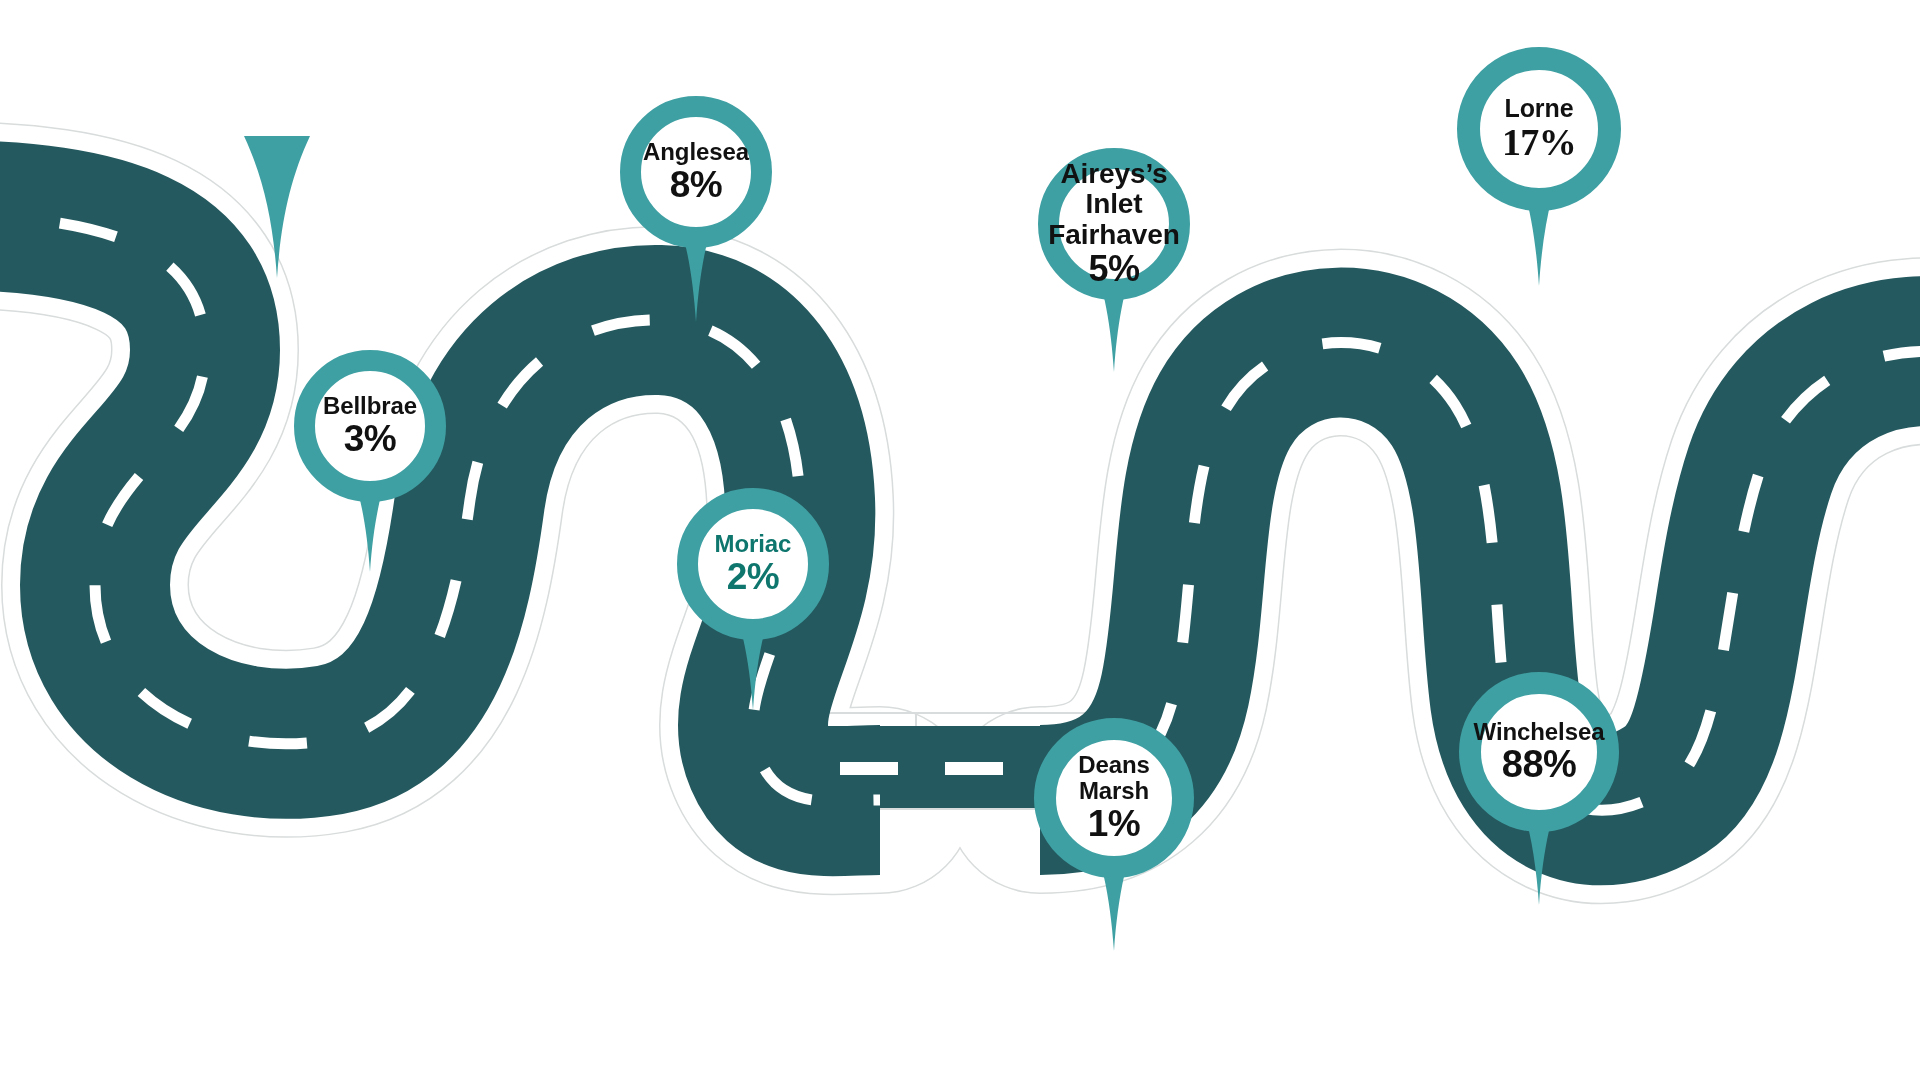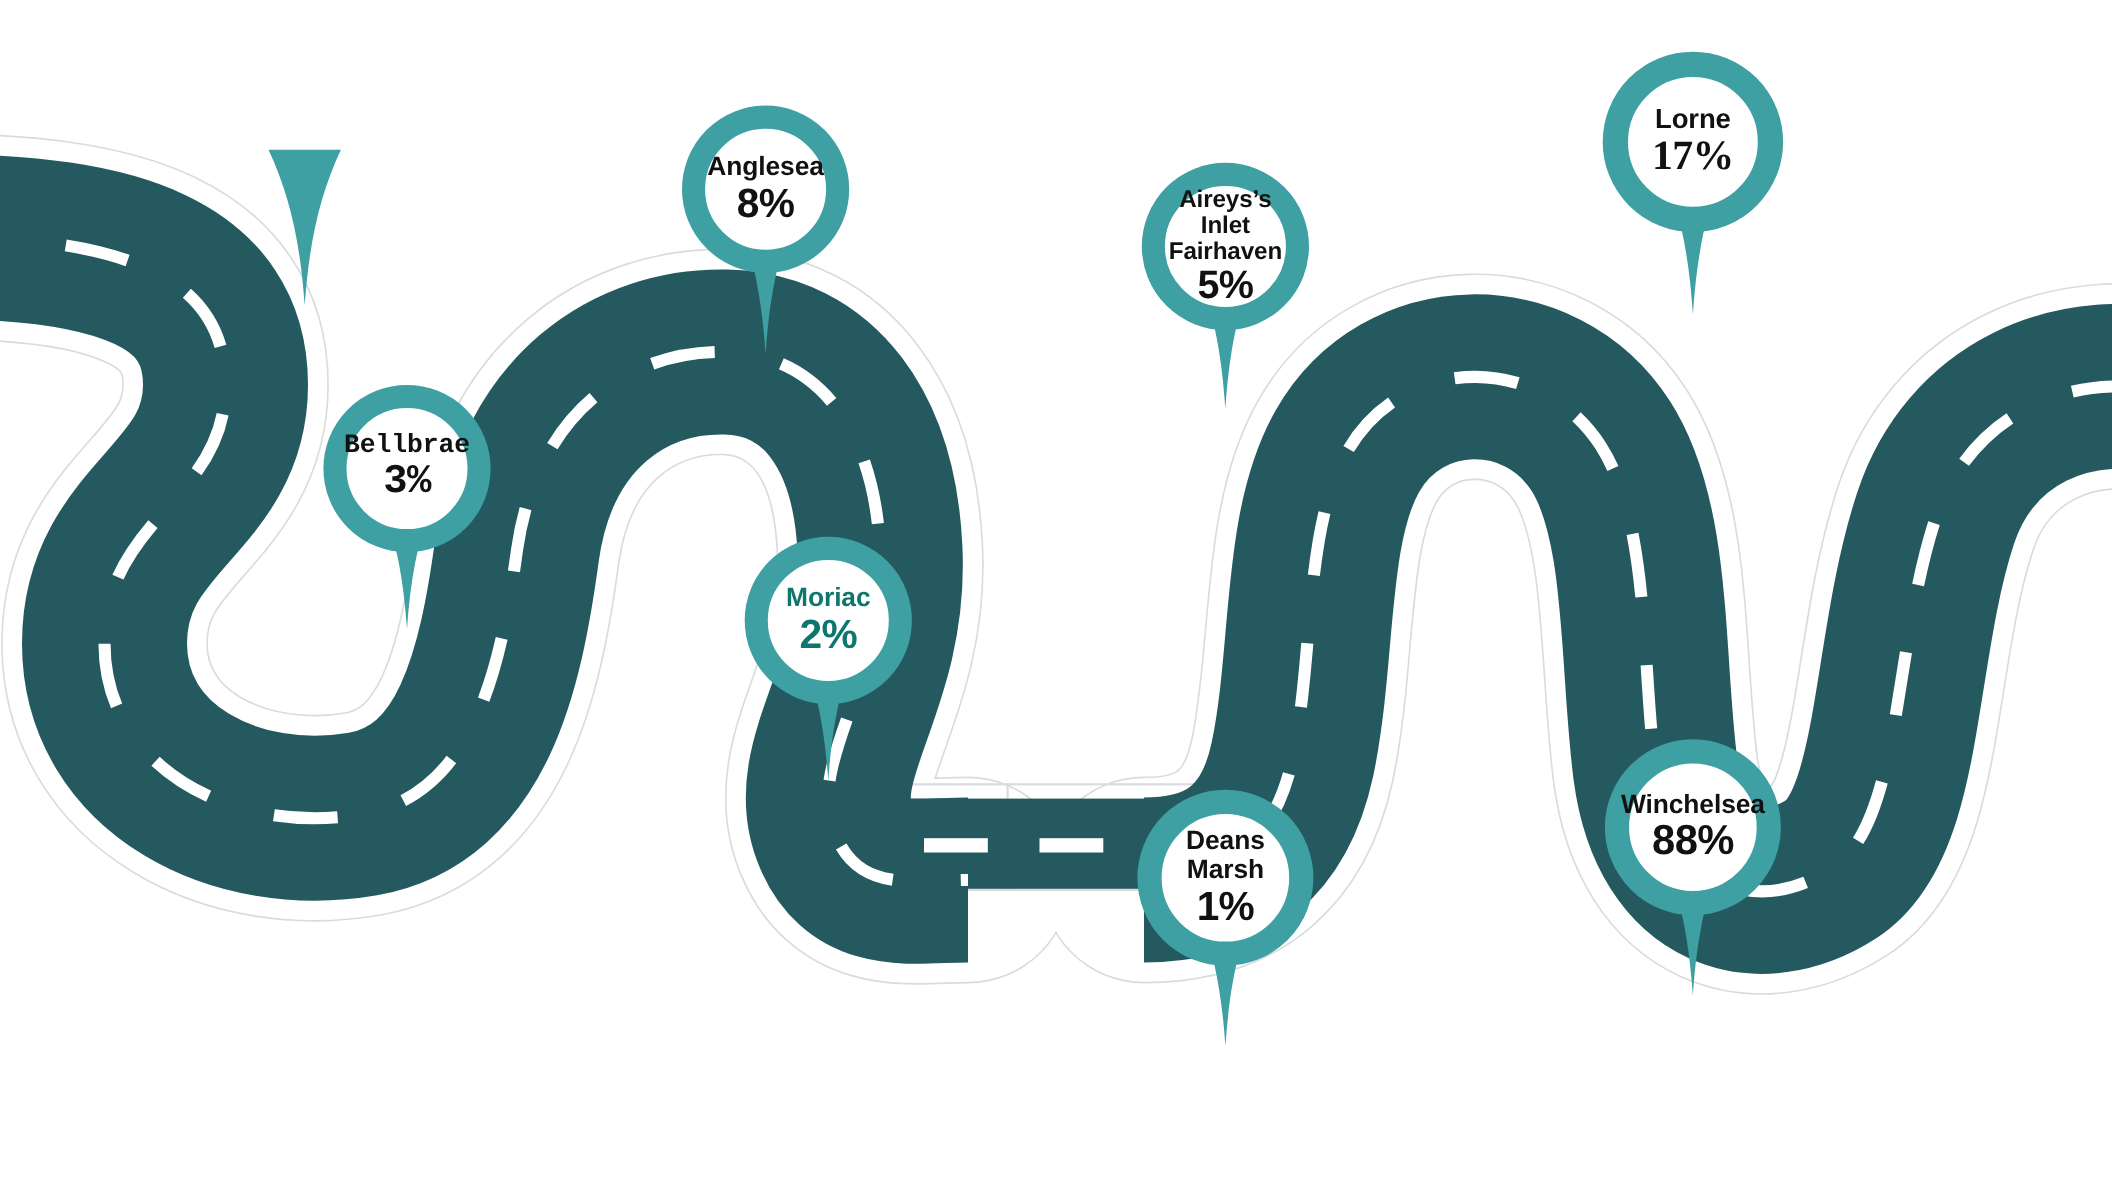--- a/index.html
+++ b/index.html
@@ -120,21 +120,21 @@
   <div id="pins">
       <div class="pin" style="left: 277px; top: 40px; width: 166px; height: 308px;">
         <svg class="pin-tail" width="66" height="238.27999999999997" viewBox="0 0 66 238.27999999999997" style="top: 96.28px;">
           <path d="M 0,0 L 66,0 C 46.199999999999996,42.6 36.96,85.2 33,142 C 29.04,85.2 19.8,42.6 0,0 Z" fill="#3FA0A3"></path>
         </svg>
       </div>
       <div class="pin" style="left: 370px; top: 350px; width: 152px; height: 286px;">
         <svg class="pin-tail" width="62" height="222.16" viewBox="0 0 62 222.16" style="top: 88.16px;">
           <path d="M 0,0 L 62,0 C 43.4,40.199999999999996 34.720000000000006,80.39999999999999 31,134 C 27.28,80.39999999999999 18.599999999999998,40.199999999999996 0,0 Z" fill="#3FA0A3"></path>
         </svg>
-        <div class="pin-circle" style="width: 152px; height: 152px; border: 21px solid rgb(63, 160, 163); color: rgb(17, 17, 17); font-family: Liberation Mono, monospace;">
+        <div class="pin-circle" style="width: 152px; height: 152px; border: 21px solid rgb(63, 160, 163); color: rgb(17, 17, 17);">
           <div class="pin-name" style="font-size: 24px;">Bellbrae</div>
           <div class="pin-value" style="font-size: 37px;">3%</div>
         </div>
       </div>
       <div class="pin" style="left: 696px; top: 96px; width: 152px; height: 290px;">
         <svg class="pin-tail" width="62" height="226.16" viewBox="0 0 62 226.16" style="top: 88.16px;">
           <path d="M 0,0 L 62,0 C 43.4,41.4 34.720000000000006,82.8 31,138 C 27.28,82.8 18.599999999999998,41.4 0,0 Z" fill="#3FA0A3"></path>
         </svg>
         <div class="pin-circle" style="width: 152px; height: 152px; border: 21px solid rgb(63, 160, 163); color: rgb(17, 17, 17);">
           <div class="pin-name" style="font-size: 24px;">Anglesea</div>
@@ -148,21 +148,21 @@
         <div class="pin-circle" style="width: 152px; height: 152px; border: 21px solid rgb(63, 160, 163); color: #0f766e;">
           <div class="pin-name" style="font-size: 24px;">Moriac</div>
           <div class="pin-value" style="font-size: 37px;">2%</div>
         </div>
       </div>
       <div class="pin" style="left: 1114px; top: 148px; width: 152px; height: 288px;">
         <svg class="pin-tail" width="60" height="224.16" viewBox="0 0 60 224.16" style="top: 88.16px;">
           <path d="M 0,0 L 60,0 C 42,40.8 33.6,81.6 30,136 C 26.4,81.6 18,40.8 0,0 Z" fill="#3FA0A3"></path>
         </svg>
         <div class="pin-circle" style="width: 152px; height: 152px; border: 21px solid rgb(63, 160, 163); color: rgb(17, 17, 17);">
-          <div class="pin-name" style="font-size: 22px;">Aireys’s Inlet
+          <div class="pin-name" style="font-size: 28px;">Aireys’s Inlet
 Fairhaven</div>
           <div class="pin-value" style="font-size: 36px;">5%</div>
         </div>
       </div>
       <div class="pin" style="left: 1114px; top: 718px; width: 160px; height: 300px;">
         <svg class="pin-tail" width="64" height="232.8" viewBox="0 0 64 232.8" style="top: 92.8px;">
           <path d="M 0,0 L 64,0 C 44.8,42 35.84,84 32,140 C 28.16,84 19.2,42 0,0 Z" fill="#3FA0A3"></path>
         </svg>
         <div class="pin-circle" style="width: 160px; height: 160px; border: 22px solid rgb(63, 160, 163); color: rgb(17, 17, 17);">
           <div class="pin-name" style="font-size: 24px; text-align: center;">Deans

